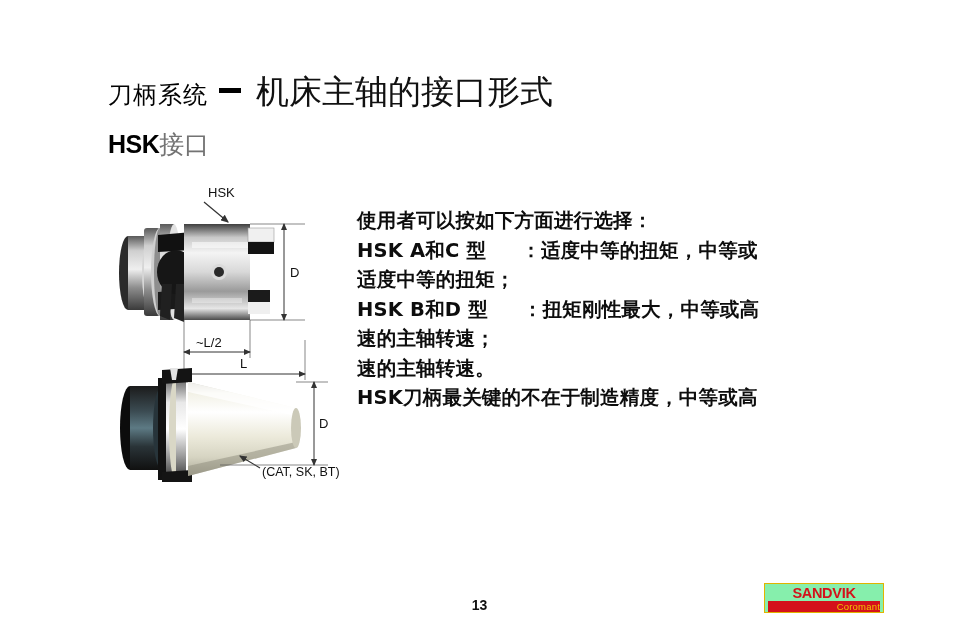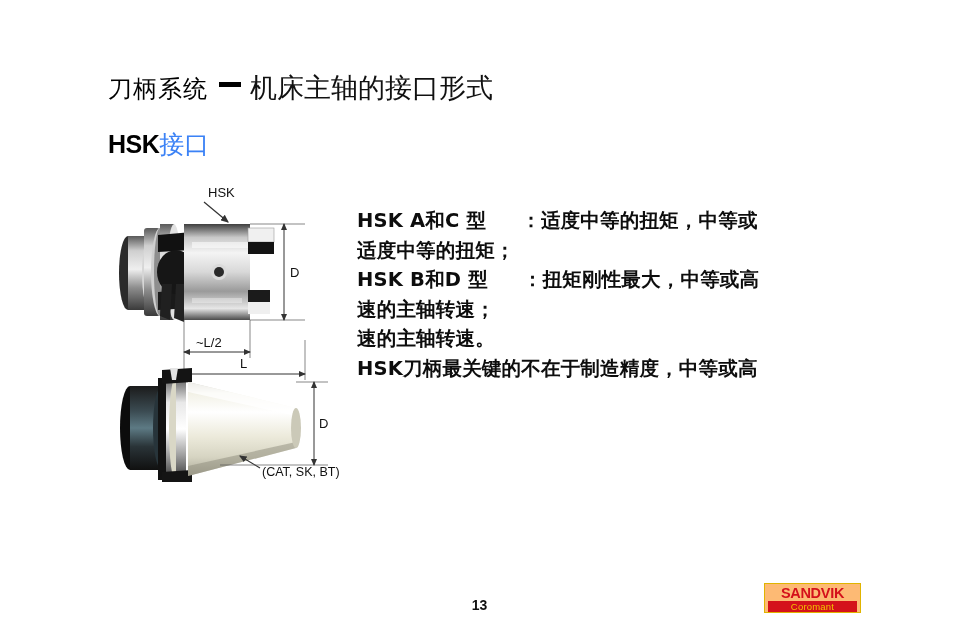--- a/index.html
+++ b/index.html
@@ -34,40 +34,41 @@
   .title-dash {
     display: inline-block;
     width: 22px;
     height: 5px;
     background: #000;
     vertical-align: 10px;
     margin: 0 9px 0 11px;
   }
   .title-sub {
     font-family: "Liberation Serif", "DejaVu Serif", serif;
-    font-size: 27px;
+    font-size: 33px;
     color: #111111;
+    margin-left: 6px;
   }
   .subtitle {
     position: absolute;
     left: 108px;
     top: 128px;
     white-space: nowrap;
   }
   .subtitle-en {
     font-family: "Liberation Sans", sans-serif;
     font-weight: bold;
     font-size: 25px;
     color: #000;
     letter-spacing: -0.5px;
   }
   .subtitle-cn {
     font-family: "Liberation Serif", "DejaVu Serif", serif;
     font-size: 25px;
-    color: #3b82f6;
+    color: #737373;
   }
 
   
   .body-text {
     position: absolute;
     left: 357px;
     top: 206px;
     width: 470px;
   }
   .body-line {
@@ -99,42 +100,42 @@
     text-align: center;
     font-family: "Liberation Sans", sans-serif;
     font-weight: bold;
     font-size: 14px;
     color: #111;
   }
   .logo {
     position: absolute;
     left: 764px;
     top: 583px;
-    width: 97px;
+    width: 120px;
     height: 30px;
-    background: #fdba74;
+    background: #86efac;
     border: 1px solid #e0b400;
     box-sizing: border-box;
     padding: 2px 3px 3px 3px;
   }
   .logo-top {
     font-family: "Liberation Sans", sans-serif;
     font-weight: bold;
     font-size: 14.5px;
     color: #d4111b;
     text-align: center;
     line-height: 15px;
     letter-spacing: -0.3px;
   }
   .logo-bottom {
     background: #d4111b;
     color: #f2c300;
     font-family: "Liberation Sans", sans-serif;
     font-size: 9.5px;
-    text-align: center;
+    text-align: right;
     line-height: 11px;
     letter-spacing: 0.2px;
   }
 </style>
 </head>
 <body>
 
 <div class="slide">
 
   <div class="title-row">
@@ -283,20 +284,21 @@
       <g>
         <line x1="196" y1="202" x2="228" y2="202" stroke="#555" stroke-width="0.7"></line>
         <line x1="120" y1="285" x2="228" y2="285" stroke="#555" stroke-width="0.7"></line>
         <line x1="214" y1="202" x2="214" y2="285" stroke="#333" stroke-width="1" marker-start="url(#arrStart)" marker-end="url(#arrEnd)"></line>
         <text x="219" y="248" font-family="Liberation Sans, sans-serif" font-size="13" fill="#111">D</text>
       </g>
     </svg>
   </div>
 
   <div class="body-text">
+    <div class="body-line">使用者可以按如下方面进行选择：</div>
     <div class="body-line">HSK A和C 型     ：适度中等的扭矩，中等或</div>
     <div class="body-line">适度中等的扭矩；</div>
     <div class="body-line">HSK B和D 型     ：扭矩刚性最大，中等或高</div>
     <div class="body-line">速的主轴转速；</div>
     <div class="body-line">速的主轴转速。</div>
     <div class="body-line">HSK刀柄最关键的不在于制造精度，中等或高</div>
   </div>
 
   <div class="page-number">13</div>
 

